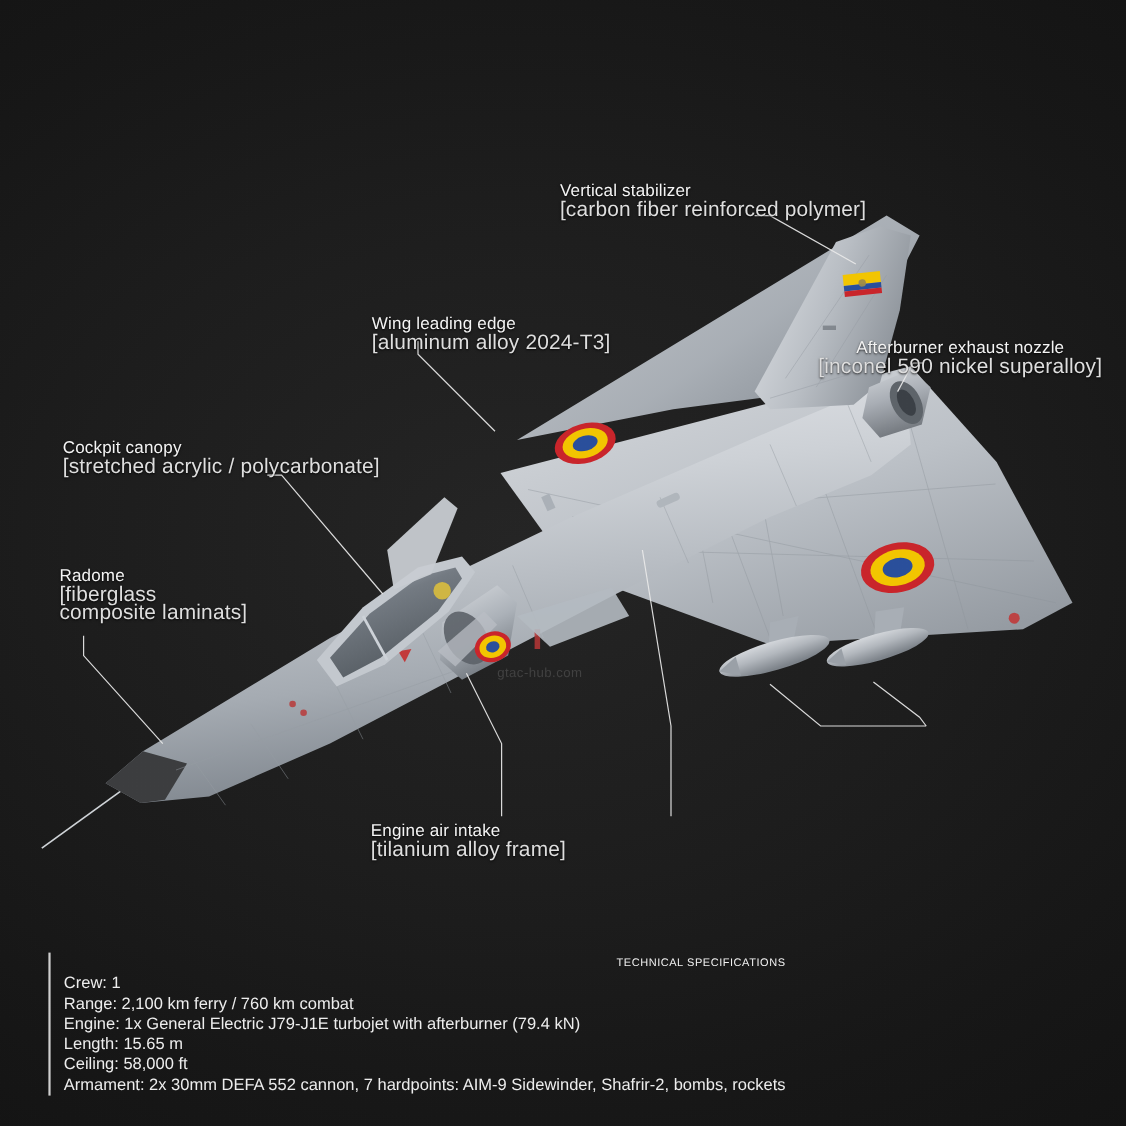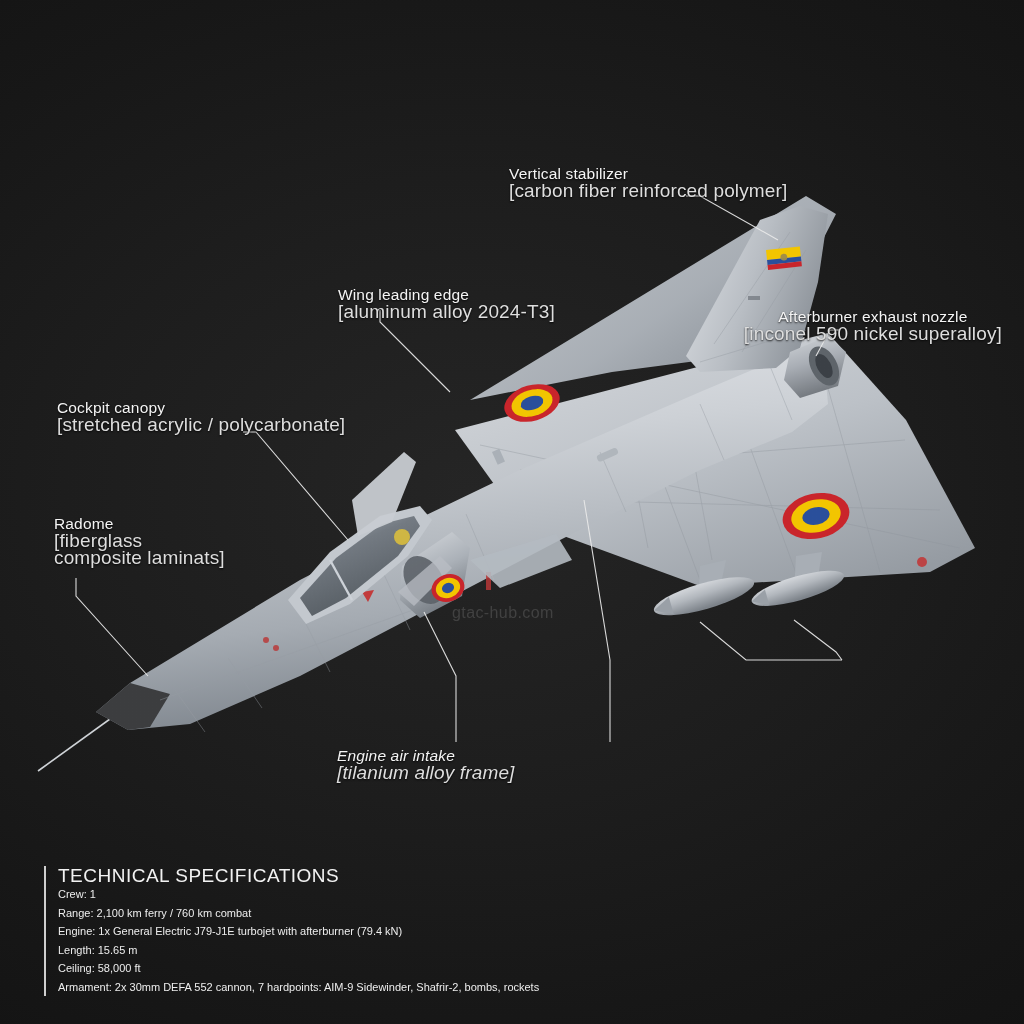--- a/index.html
+++ b/index.html
@@ -29,25 +29,25 @@
   .lbl.r{text-align:center;}
   .lbl.r .t,.lbl.r .s{}
   svg.leaders{position:absolute;inset:0;width:1024px;height:1024px;pointer-events:none;}
   svg.leaders path,svg.leaders line{stroke:#e9e9e9;stroke-width:1.1;fill:none;opacity:.92;}
 
   
   #specs{
     position:absolute;left:44px;top:866px;padding-left:12px;
     border-left:2px solid #cfcfcf;
   }
-  #specs .head{font-size:19px;letter-spacing:.5px;color:#f2f2f2;line-height:19px;}
-  #specs .row{font-size:11px;color:#ededed;line-height:18.5px;white-space:nowrap;}
+  #specs .head{font-size:10px;letter-spacing:.5px;color:#f2f2f2;line-height:19px;text-align:right;}
+  #specs .row{font-size:15px;color:#ededed;line-height:18.5px;white-space:nowrap;}
 
   #watermark{
-    position:absolute;left:452px;top:604px;font-size:16px;color:#545454;
+    position:absolute;left:452px;top:604px;font-size:12px;color:#545454;
     letter-spacing:.4px;opacity:.62;
   }
   
   #craft{position:absolute;inset:0;width:1024px;height:1024px;}
 </style>
 </head>
 <body>
 
 <div id="stage">
 
@@ -236,21 +236,21 @@
     <div class="t">Cockpit canopy</div>
     <div class="s">[stretched acrylic / polycarbonate]</div>
   </div>
 
   <div class="lbl" style="left:54px;top:515px;">
     <div class="t">Radome</div>
     <div class="s">[fiberglass</div>
     <div class="s">composite laminats]</div>
   </div>
 
-  <div class="lbl" style="left:337px;top:747px;font-style:italic;">
+  <div class="lbl" style="left:337px;top:747px;">
     <div class="t">Engine air intake</div>
     <div class="s">[tilanium alloy frame]</div>
   </div>
 
 
 
   <div id="watermark">gtac-hub.com</div>
 
   <div id="specs">
     <div class="head">TECHNICAL SPECIFICATIONS</div>

